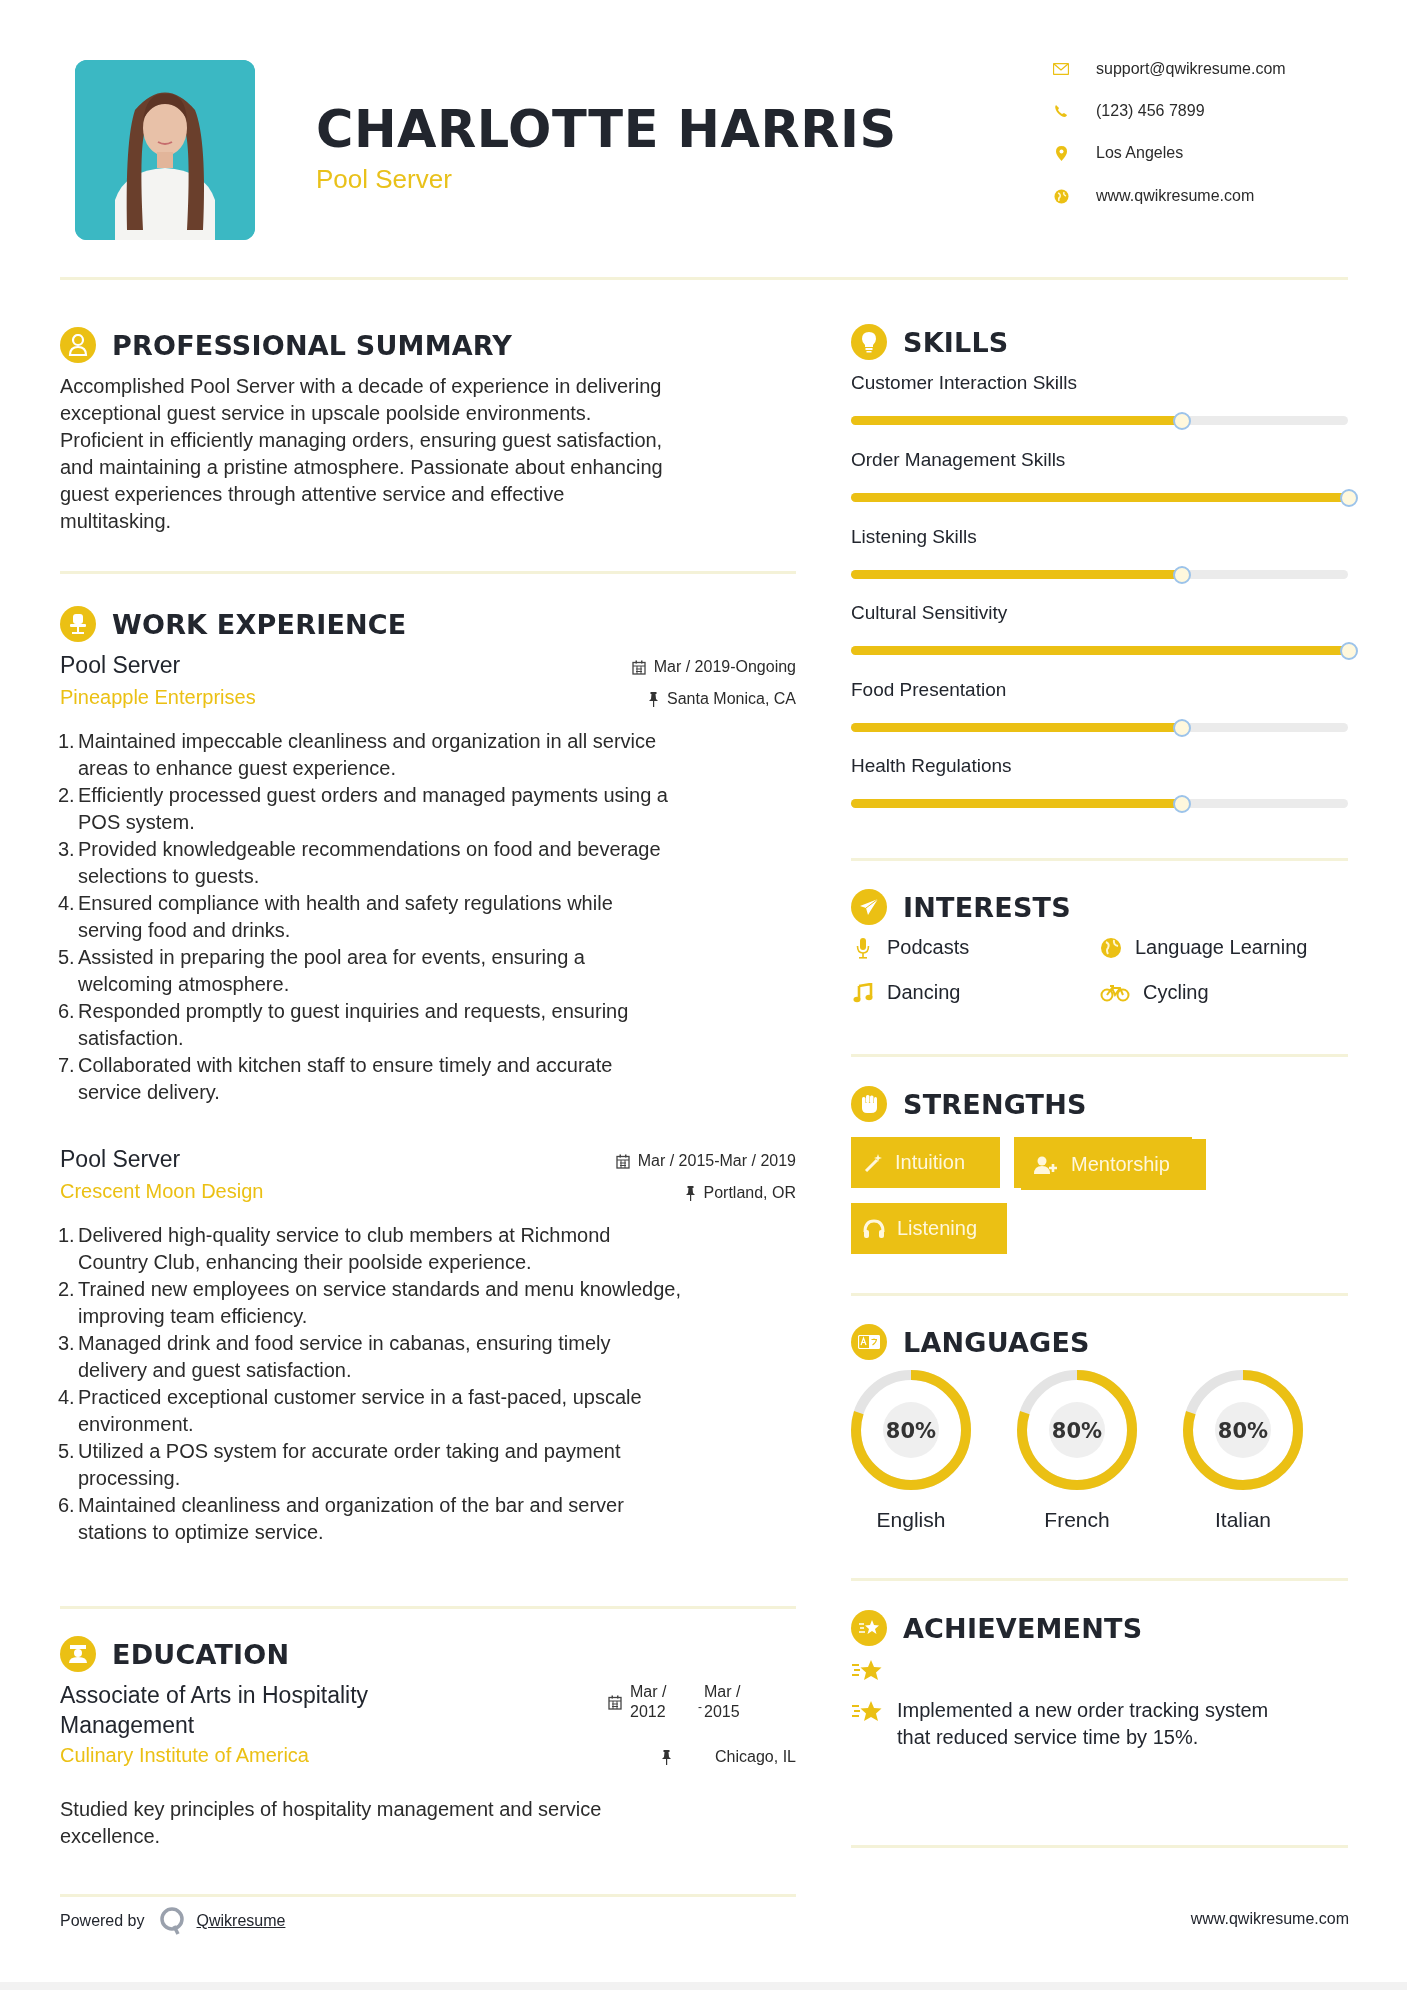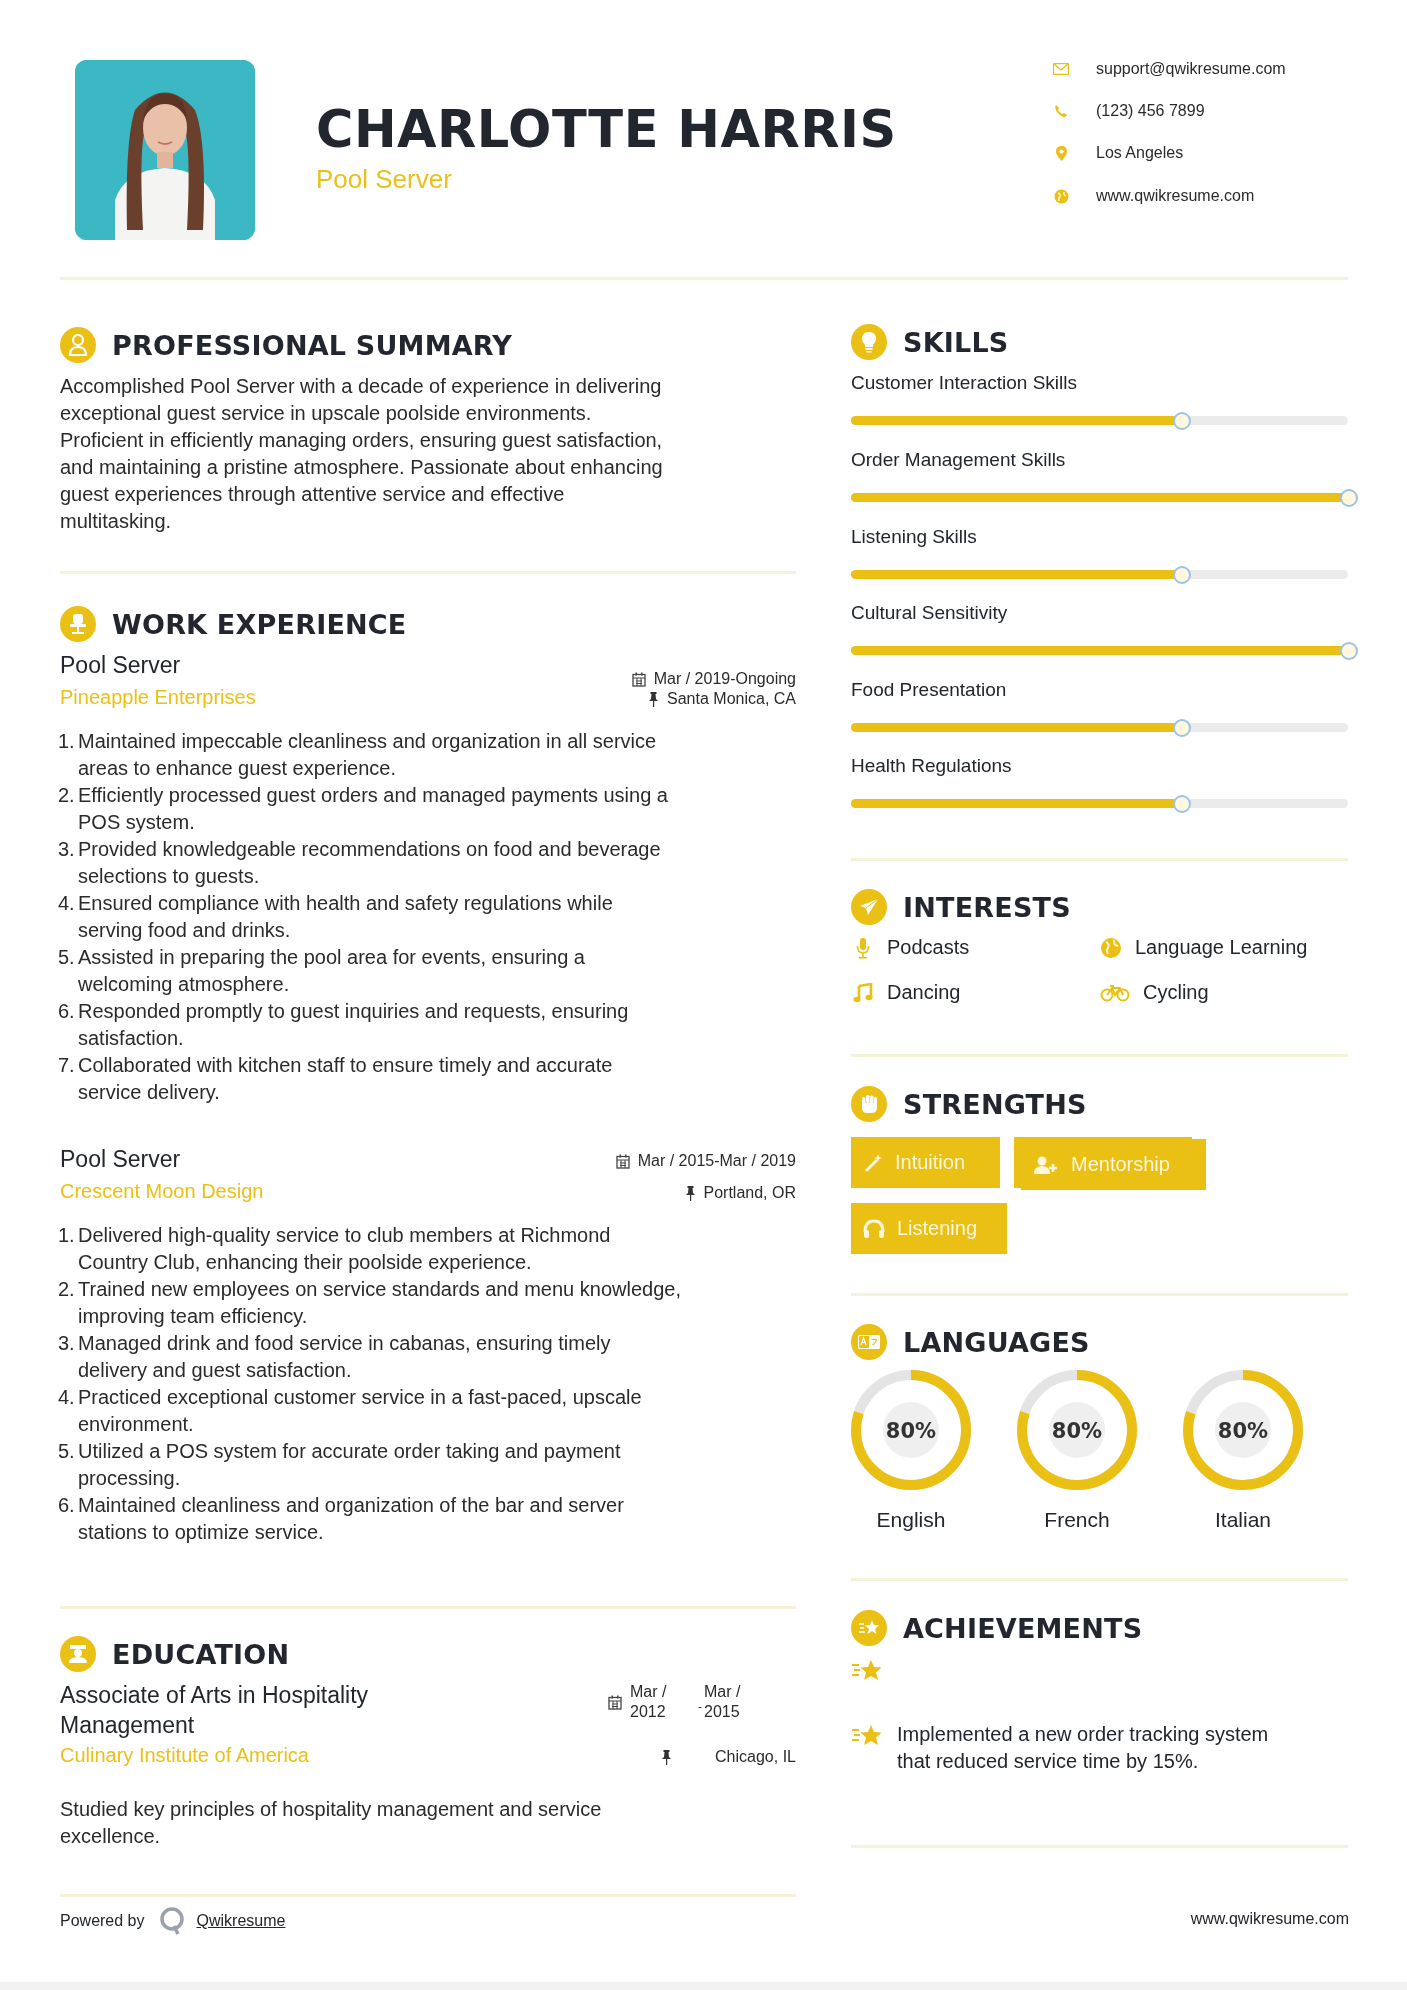--- a/index.html
+++ b/index.html
@@ -144,21 +144,21 @@
         <rect x="9" y="14" width="2" height="5" fill="#fff"></rect>
         <rect x="4" y="19" width="12" height="2" fill="#fff"></rect>
       </svg>
   </span>
   <span class="sec-title">WORK EXPERIENCE</span>
 </div>
 
 <div class="abs" style="left:60px; top:652px; width:736px;">
   <div style="position:relative; height:32px;">
     <span class="job-title">Pool Server</span>
-    <span class="meta abs" style="right:0; top:18px;">
+    <span class="meta abs" style="right:0; top:6px;">
       <svg width="14" height="15" viewBox="0 0 14 15">
           <rect x="1" y="2.5" width="12" height="11.5" fill="none" stroke="#444" stroke-width="1.3"></rect>
           <path d="M1 6 H13 M4 9 H10 M4 11.5 H10 M5 6 V14 M9 6 V14" stroke="#444" stroke-width="1"></path>
           <rect x="3.5" y="0.5" width="1.5" height="3" fill="#444"></rect>
           <rect x="9" y="0.5" width="1.5" height="3" fill="#444"></rect>
         </svg>
       <span>Mar / 2019-Ongoing</span>
     </span>
   </div>
   <div style="position:relative; height:32px; margin-top:2px;">
@@ -540,21 +540,21 @@
 </div>
 <div class="abs" style="left:851px; top:1656px; width:500px;">
   <div class="ach">
     <span class="ai">
       <svg width="32" height="24" viewBox="0 0 32 24">
           <path d="M20 2 L23 9 L30.5 9.5 L25 14.5 L27 22 L20 18 L13 22 L15 14.5 L9.5 9.5 L17 9 Z" fill="#ebc014"></path>
           <path d="M1 7 H8 M3 12 H9 M1 17 H8" stroke="#ebc014" stroke-width="2"></path>
         </svg>
     </span>
   </div>
-  <div class="ach" style="margin-top:32px;">
+  <div class="ach" style="margin-top:8px;">
     <span class="ai">
       <svg width="32" height="24" viewBox="0 0 32 24">
           <path d="M20 2 L23 9 L30.5 9.5 L25 14.5 L27 22 L20 18 L13 22 L15 14.5 L9.5 9.5 L17 9 Z" fill="#ebc014"></path>
           <path d="M1 7 H8 M3 12 H9 M1 17 H8" stroke="#ebc014" stroke-width="2"></path>
         </svg>
     </span>
     <div>
       <div>Implemented a new order tracking system</div>
       <div>that reduced service time by 15%.</div>
     </div>

